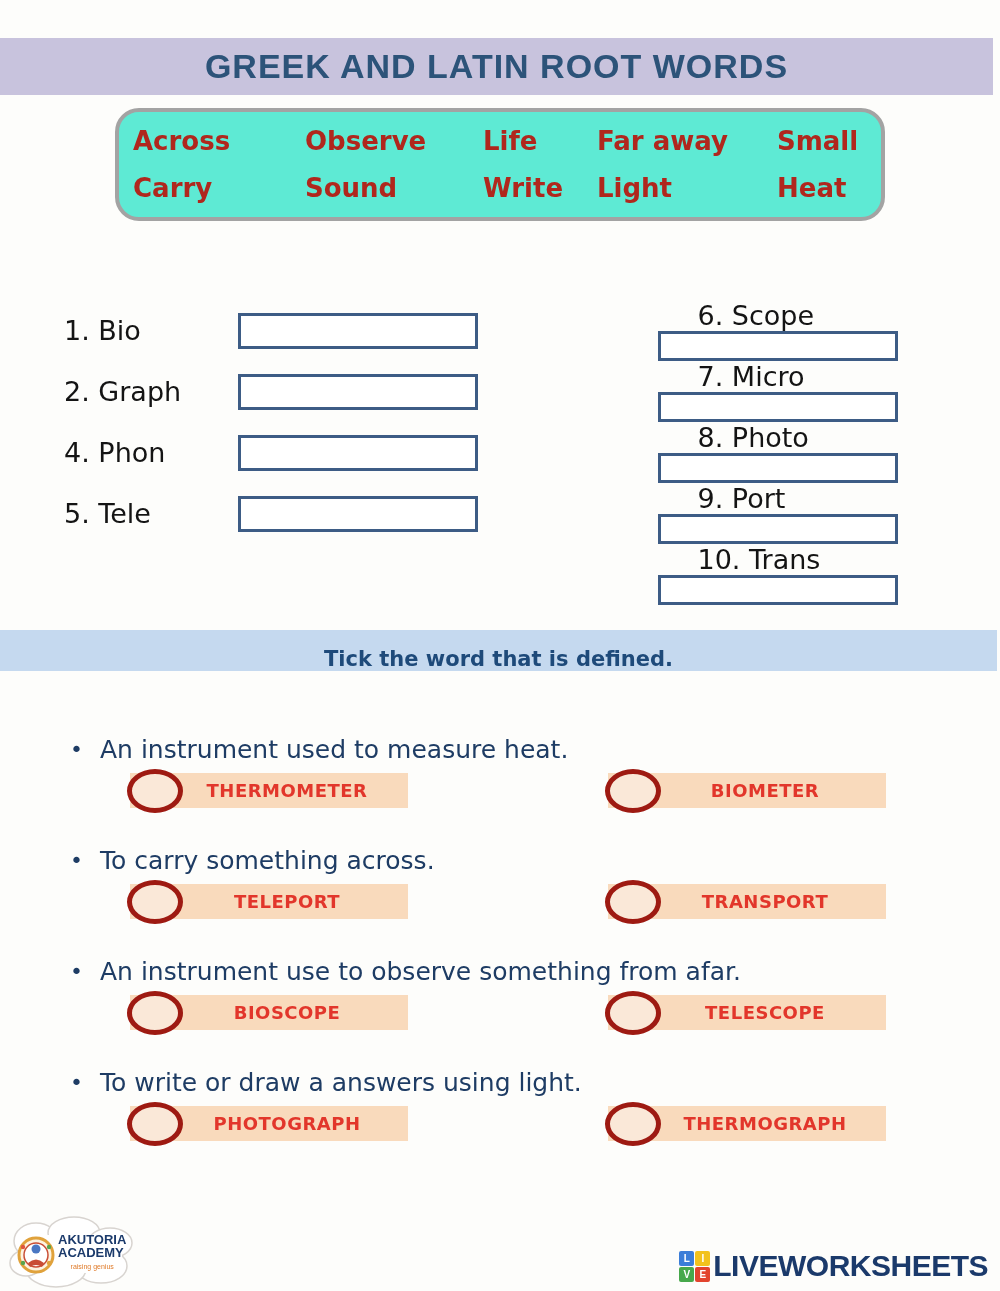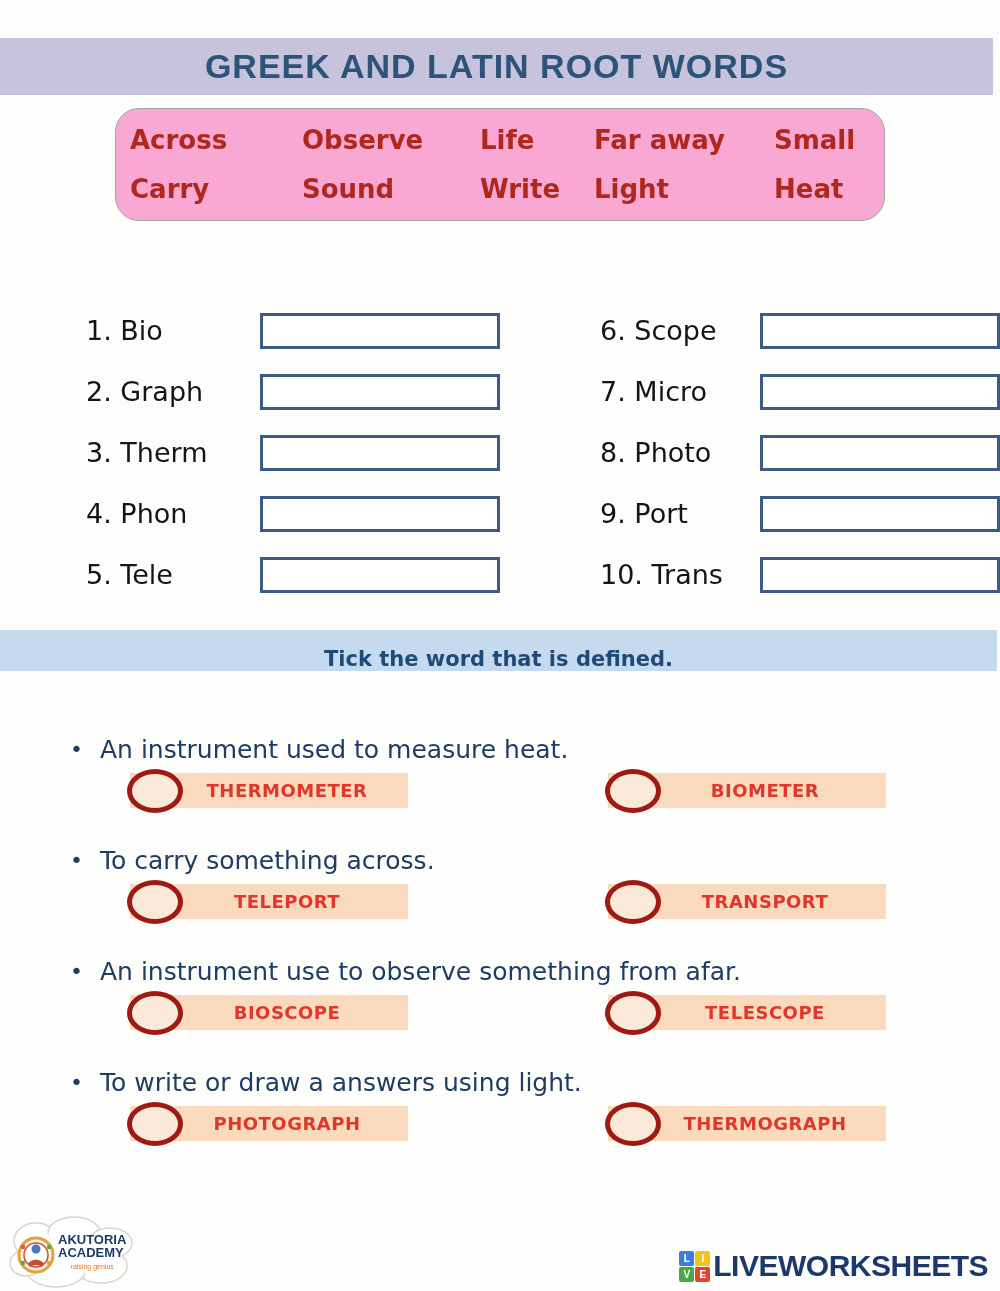--- a/index.html
+++ b/index.html
@@ -11,30 +11,30 @@
                 display:flex; align-items:center; justify-content:center; }
   .title-band h1 { font-family:"Liberation Sans", sans-serif; font-weight:bold;
                    font-size:34px; letter-spacing:1px; color:#2c5379; }
 
   
   .instructions { margin:17px 0 0 75px; width:880px; font-size:21px; line-height:40px;
                   color:#1e3c64; font-weight:500; }
 
   
   .word-box { margin:13px 0 0 115px; width:770px; height:113px;
-              border:1px solid #a3a3a3; border-radius:24px; background:#f9a8d4;
+              border:4px solid #a3a3a3; border-radius:24px; background:#5eead4;
               display:grid; grid-template-columns:172px 178px 114px 180px 1fr;
               grid-template-rows:1fr 1fr; align-items:center; padding:6px 0 6px 14px; }
   .word-box span { font-size:26px; font-weight:600; color:#b0271d; }
 
   
   .fill-grid { margin-top:79px; display:grid; grid-template-columns:500px 500px; }
-  .fill-row { height:61px; display:flex; align-items:center;justify-content:flex-end; }
+  .fill-row { height:61px; display:flex; align-items:center; }
   .col-left  .fill-row { padding-left:64px; }
-  .col-right .fill-row { padding-left:55px; }
+  .col-right .fill-row { padding-left:55px;flex-direction:column; }
   .fill-label { font-size:27px; color:#141414; }
   .col-left  .fill-label { width:174px; }
   .col-right .fill-label { width:160px; }
   .answer-input { width:240px; height:36px; border:3px solid #3d5c85; background:#ffffff;
                   font-size:20px; color:#1e3c64; padding:0 8px; border-radius:0; outline:none; }
 
   
   .section-band { margin-top:25px; width:997px; height:41px; background:#c5d9ef;
                   display:flex; align-items:flex-end; justify-content:center; }
   .section-band span { font-size:21px; font-weight:600; color:#1e4a7a; }
@@ -93,24 +93,20 @@
 
   <section class="fill-grid">
     <div class="col-left">
       <div class="fill-row">
         <span class="fill-label">1. Bio</span>
         <input class="answer-input" type="text" aria-label="1. Bio" style="">
       </div>
       <div class="fill-row">
         <span class="fill-label">2. Graph</span>
         <input class="answer-input" type="text" aria-label="2. Graph" style="">
-      </div>
-      <div class="fill-row">
-        <span class="fill-label">3. Therm</span>
-        <input class="answer-input" type="text" aria-label="3. Therm" style="">
       </div>
       <div class="fill-row">
         <span class="fill-label">4. Phon</span>
         <input class="answer-input" type="text" aria-label="4. Phon" style="">
       </div>
       <div class="fill-row">
         <span class="fill-label">5. Tele</span>
         <input class="answer-input" type="text" aria-label="5. Tele" style="">
       </div>
     </div>

